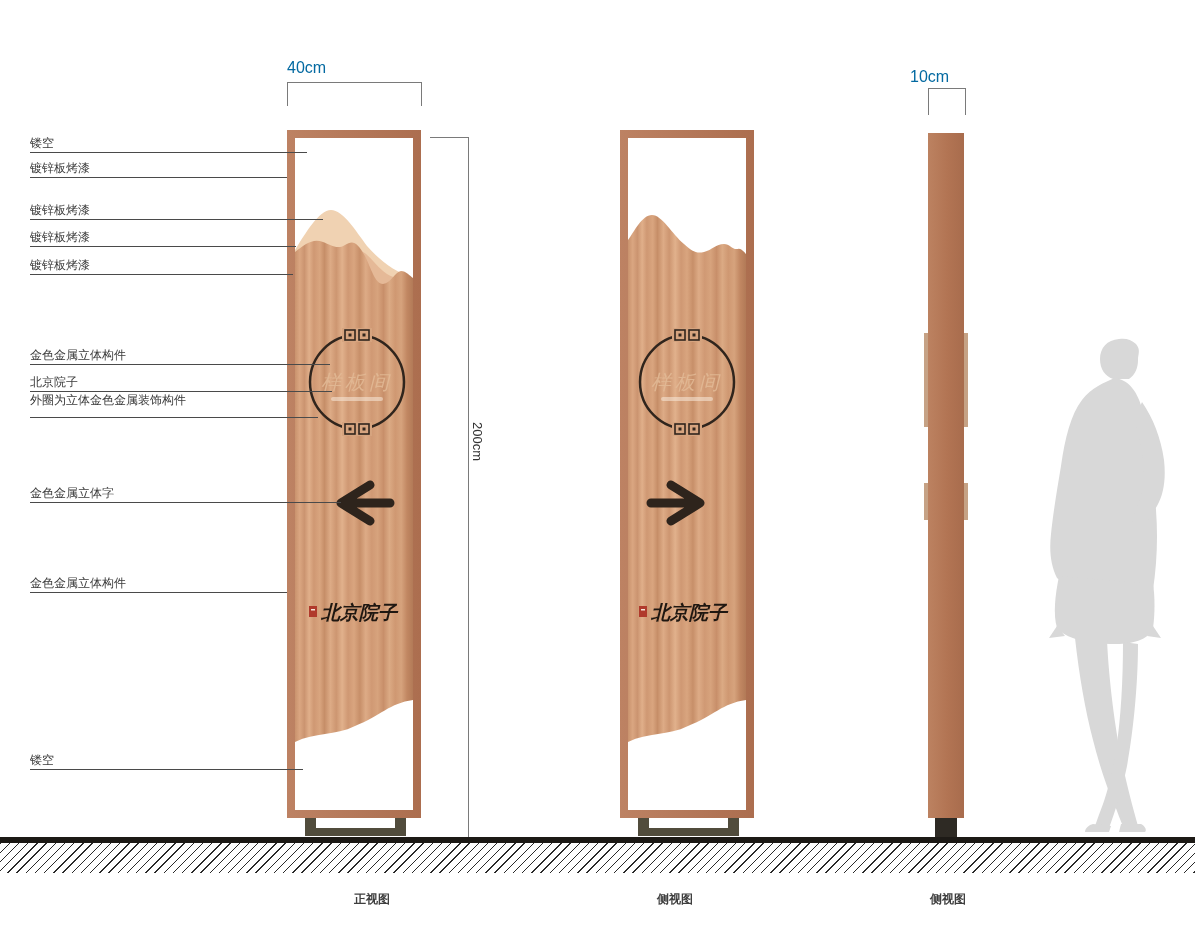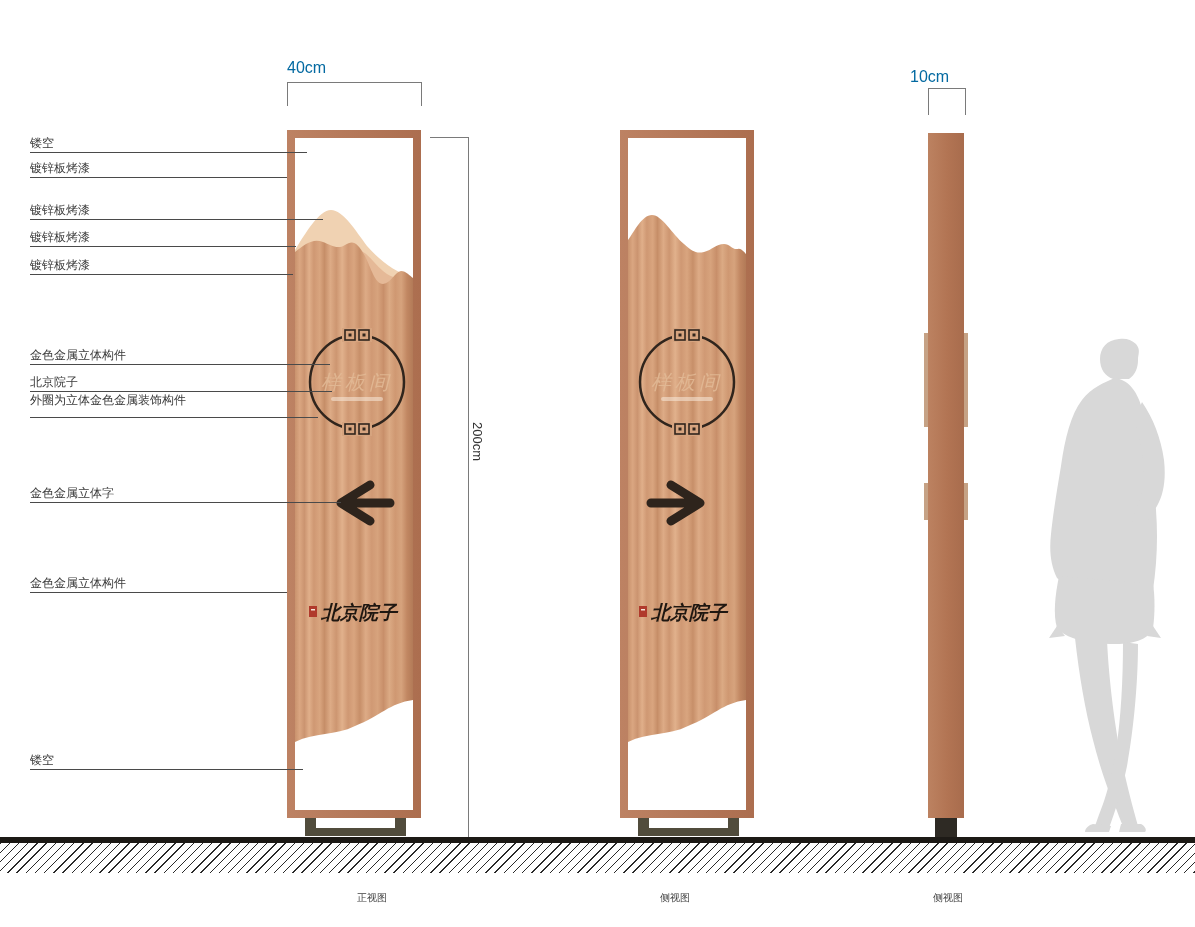--- a/index.html
+++ b/index.html
@@ -20,21 +20,21 @@
   .dim-vlabel{position:absolute;font-size:13px;color:#333;writing-mode:vertical-rl;z-index:4;}
   
   .base{position:absolute;z-index:2;}
   .base .foot{position:absolute;top:0;width:11px;height:18px;background:#514c3c;}
   .base .bar{position:absolute;left:0;right:0;bottom:0;height:8px;background:#514c3c;}
   
   .ground-line{position:absolute;left:0;top:837px;width:1195px;height:6px;background:#1d1a16;z-index:3;}
   .ground-hatch{position:absolute;left:0;top:843px;width:1195px;height:30px;z-index:3;
      background:repeating-linear-gradient(135deg,#2a2a2a 0 1px,transparent 1px 6.5px);}
   
-  .caption{position:absolute;top:891px;font-size:10px;color:#3f3f3f;text-align:center;width:120px;z-index:4;}
+  .caption{position:absolute;top:891px;font-size:12px;color:#3f3f3f;text-align:center;width:120px;z-index:4;font-weight:bold;}
   
   .side-bar{position:absolute;left:928px;top:133px;width:36px;height:685px;z-index:2;
      background:linear-gradient(90deg,#bc8261,#b27453 55%,#a86c4d);}
   .side-strip{position:absolute;width:4px;background:#c6a285;z-index:2;}
   .side-base{position:absolute;left:935px;top:818px;width:22px;height:20px;background:#2e2a24;z-index:2;}
   .silhouette{position:absolute;left:1035px;top:338px;z-index:2;}
 </style>
 </head>
 <body>
 

